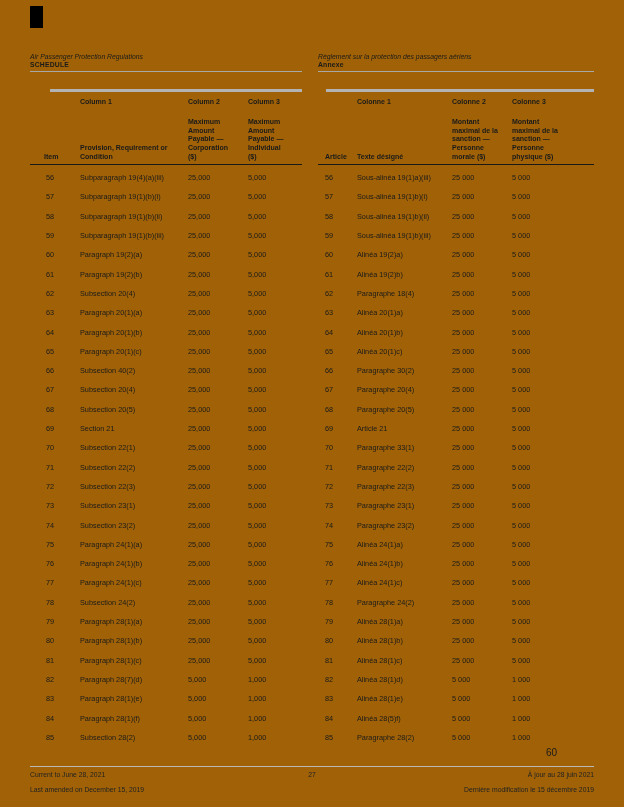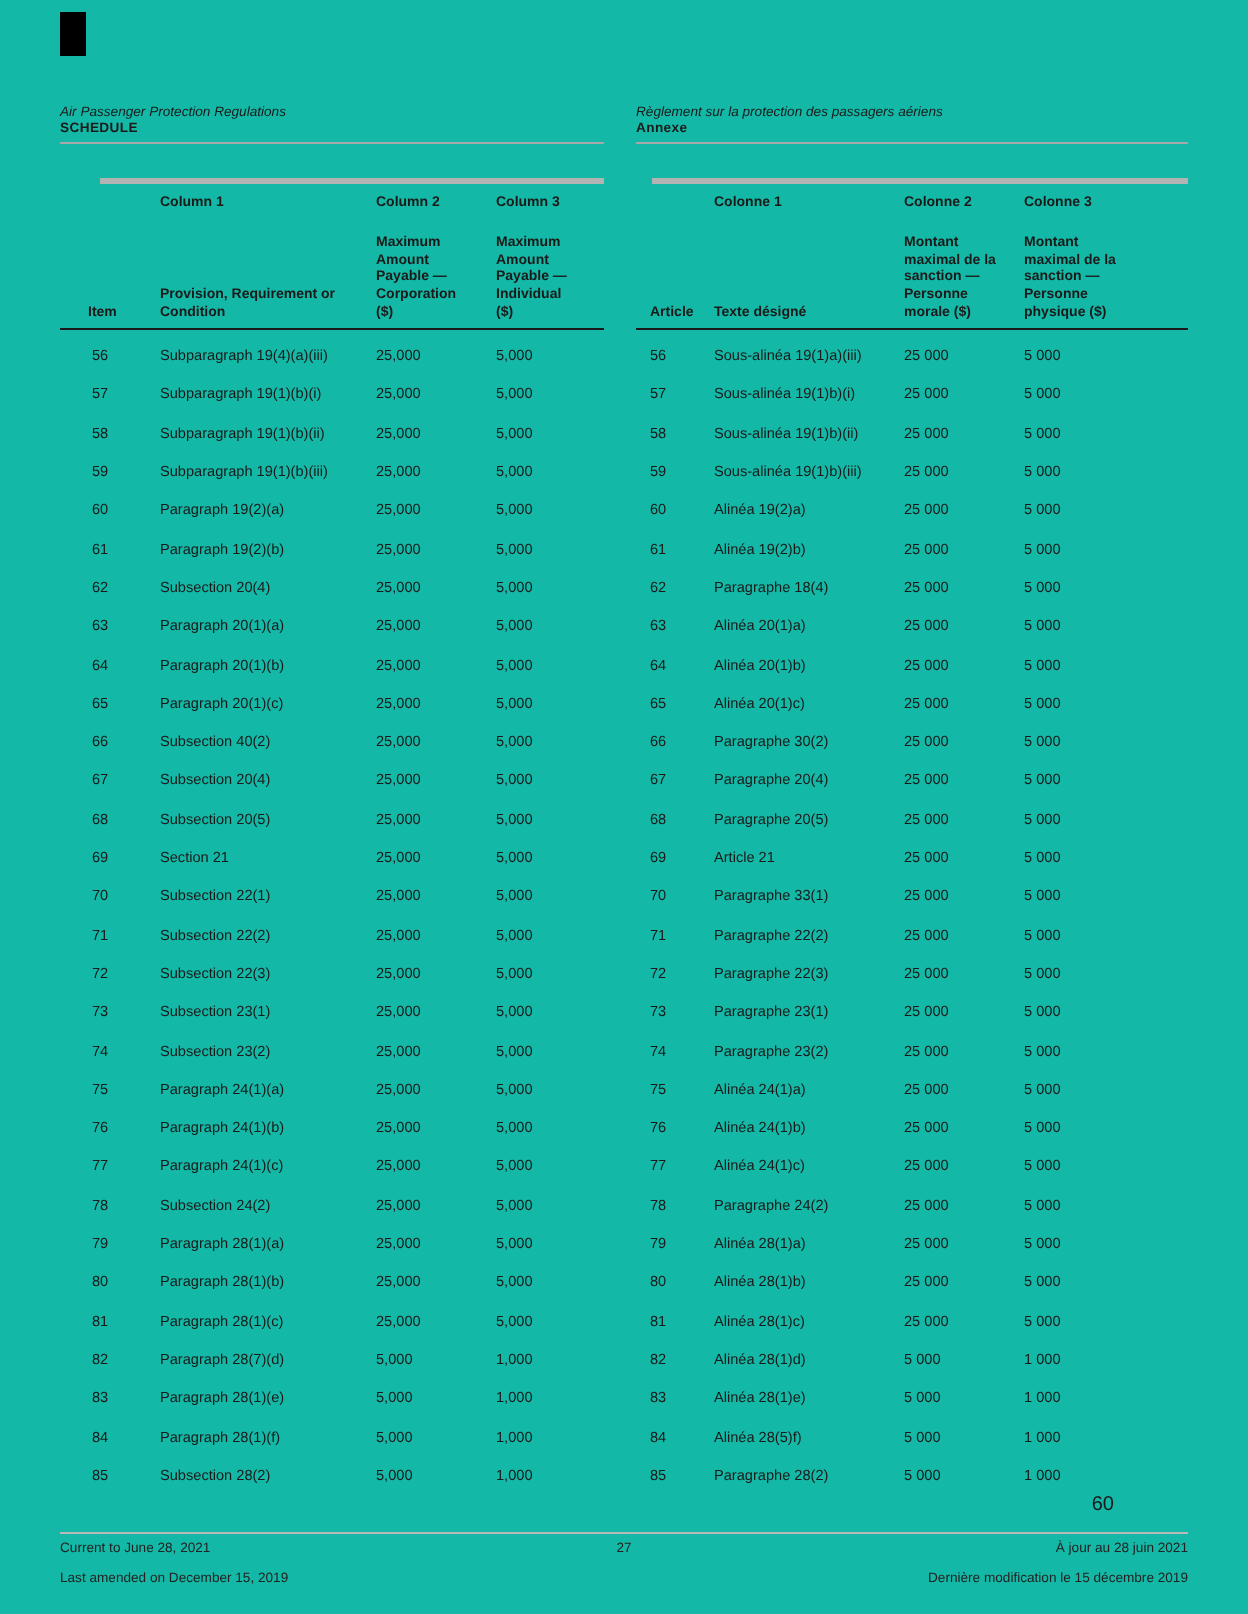--- a/index.html
+++ b/index.html
@@ -2,21 +2,21 @@
 <html><head>
 <meta charset="utf-8">
 <style>
   html,body { margin:0; padding:0; background:#ffffff; }
   body {
     width:624px; height:807px;
     font-family:"Liberation Sans", sans-serif;
     color:#1a1a1a;
     -webkit-font-smoothing:antialiased;
   }
-  .page { position:relative; width:624px; height:807px; overflow:hidden; background:#14b8a6; }
+  .page { position:relative; width:624px; height:807px; overflow:hidden; background:#a16207; }
 
   .corner-mark { position:absolute; left:30px; top:6px; width:13px; height:22px; background:#000; }
 
   .cols { display:flex; padding:53px 30px 0 30px; gap:16px; }
   .col-en { width:272px; flex:none; }
   .col-fr { width:276px; flex:none; }
 
   .doc-head { font-size:6.8px; line-height:7.6px; border-bottom:1px solid #a8a8a8; padding-bottom:3px; margin-bottom:17px; }
   .reg-title { font-style:italic; }
   .reg-section { font-weight:bold; letter-spacing:0.2px; }

